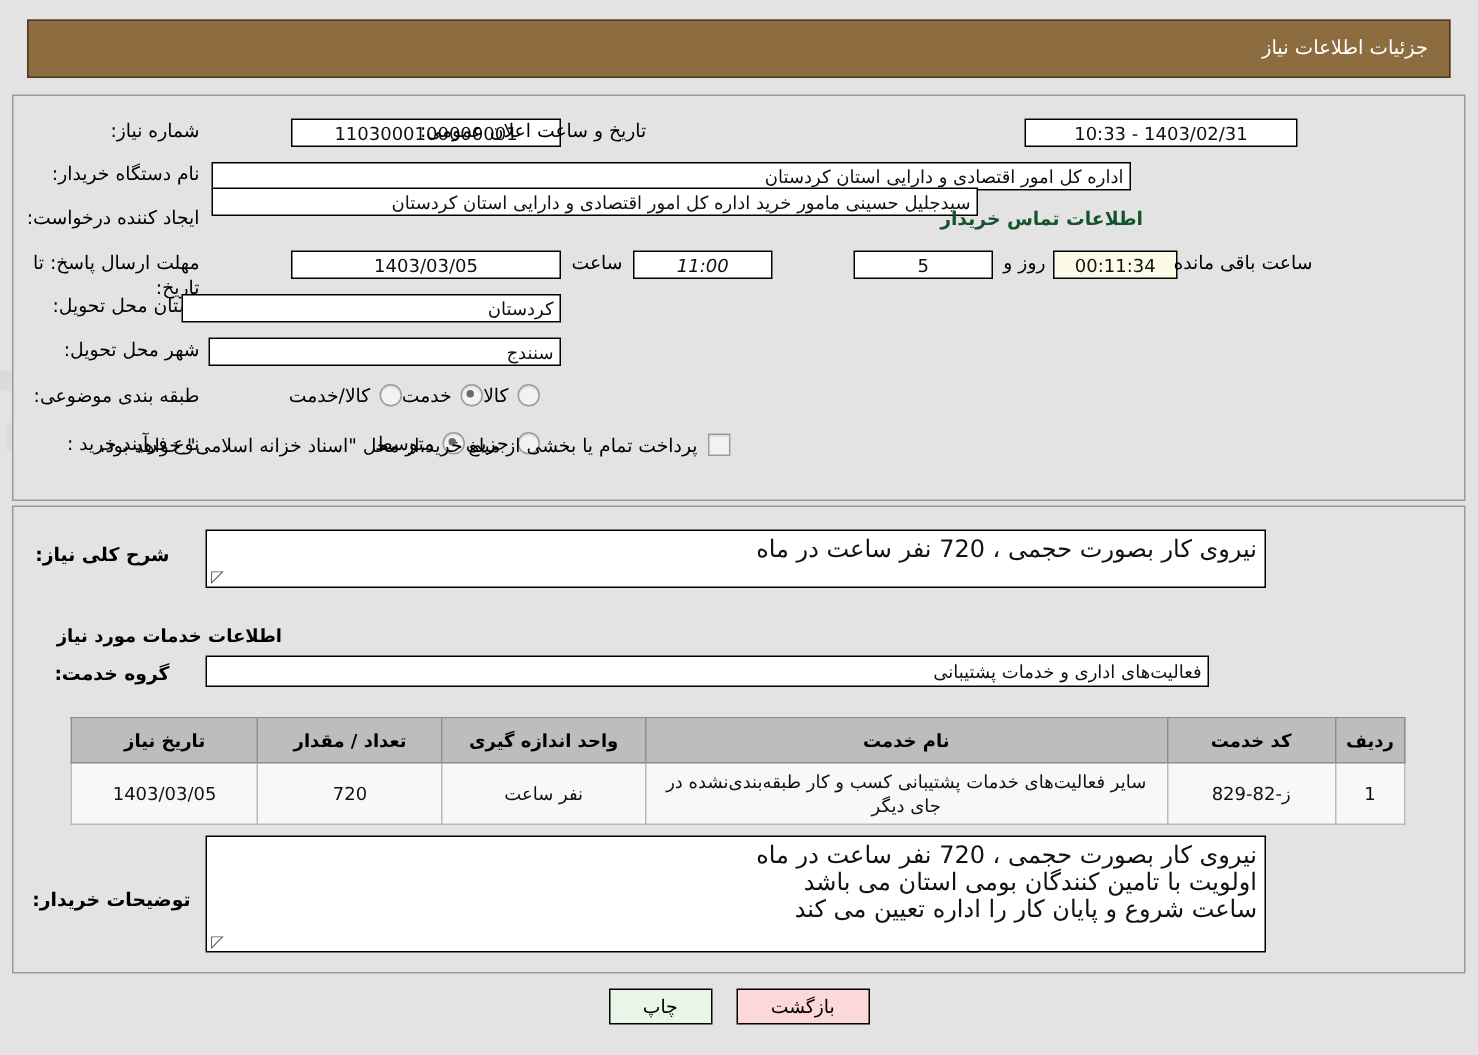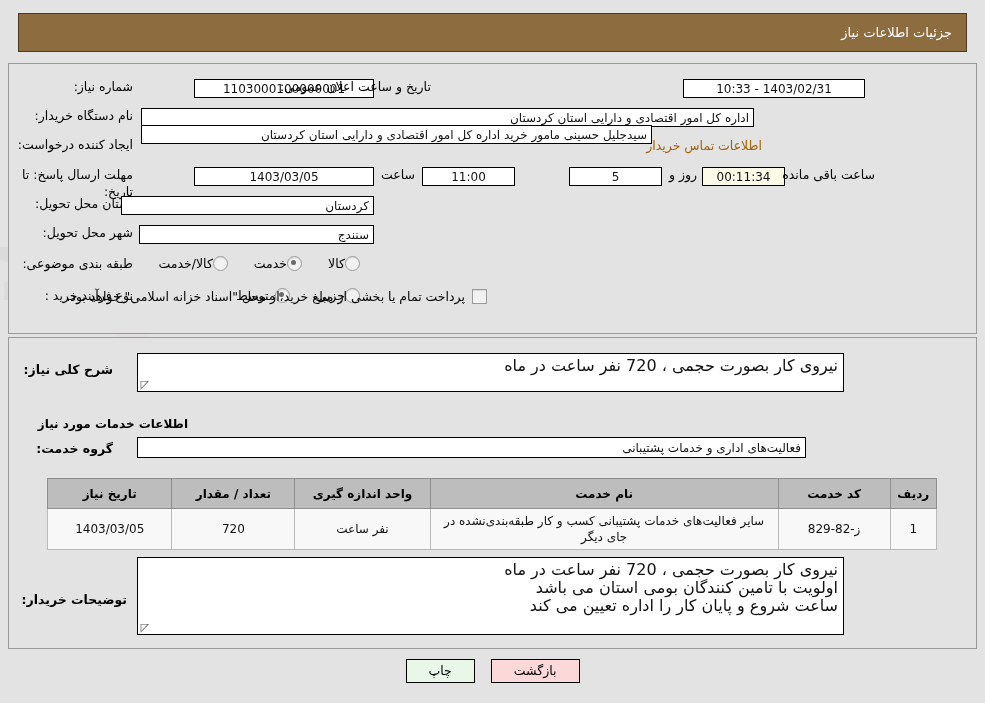--- a/index.html
+++ b/index.html
@@ -92,31 +92,32 @@
     text-overflow: clip;
   }
   .fbox.center { text-align: center; }
   .fbox.rightal { text-align: right; }
   .fbox.cream { background: #fbfbe8; text-align: center; }
   .plain {
     font-size: 12.5px;
     color: #000;
   }
   .link {
-    color: #a16207;
+    color: #14532d;
     font-size: 12.5px;
     text-decoration: none;
     cursor: pointer;
+    font-weight: bold;
   }
 
   
   .radio-opt {
     display: inline-flex;
     align-items: center;
-    margin-left: 26px;
+    gap: 6px;
     font-size: 12.5px;
     cursor: pointer;
   }
   .radio {
     width: 13px;
     height: 13px;
     border-radius: 50%;
     border: 1px solid #9b9b9b;
     background: #f2f2f2;
     box-shadow: inset 0 1px 1px rgba(0,0,0,.10);
@@ -291,21 +292,21 @@
 
   <div class="frow" style="top:166px; right:852px; width:120px; display:block; text-align:right; line-height:16px; white-space:normal;">
     <span class="flabel">مهلت ارسال پاسخ: تا تاریخ:</span>
   </div>
   <div class="frow" style="top:167px; right:611px;">
     <div class="fbox center" style="width:180px;">1403/03/05</div>
   </div>
   <div class="frow" style="top:167px; right:570px;">
     <span class="plain">ساعت</span>
   </div>
-  <div class="frow" style="top:167px; right:470px;">
+  <div class="frow" style="top:167px; right:470px;font-style:italic;">
     <div class="fbox center" style="width:93px;">11:00</div>
   </div>
   <div class="frow" style="top:167px; right:323px;">
     <div class="fbox center" style="width:93px;">5</div>
   </div>
   <div class="frow" style="top:167px; right:288px;">
     <span class="plain">روز و</span>
   </div>
   <div class="frow" style="top:167px; right:200px;">
     <div class="fbox cream" style="width:83px;">00:11:34</div>

